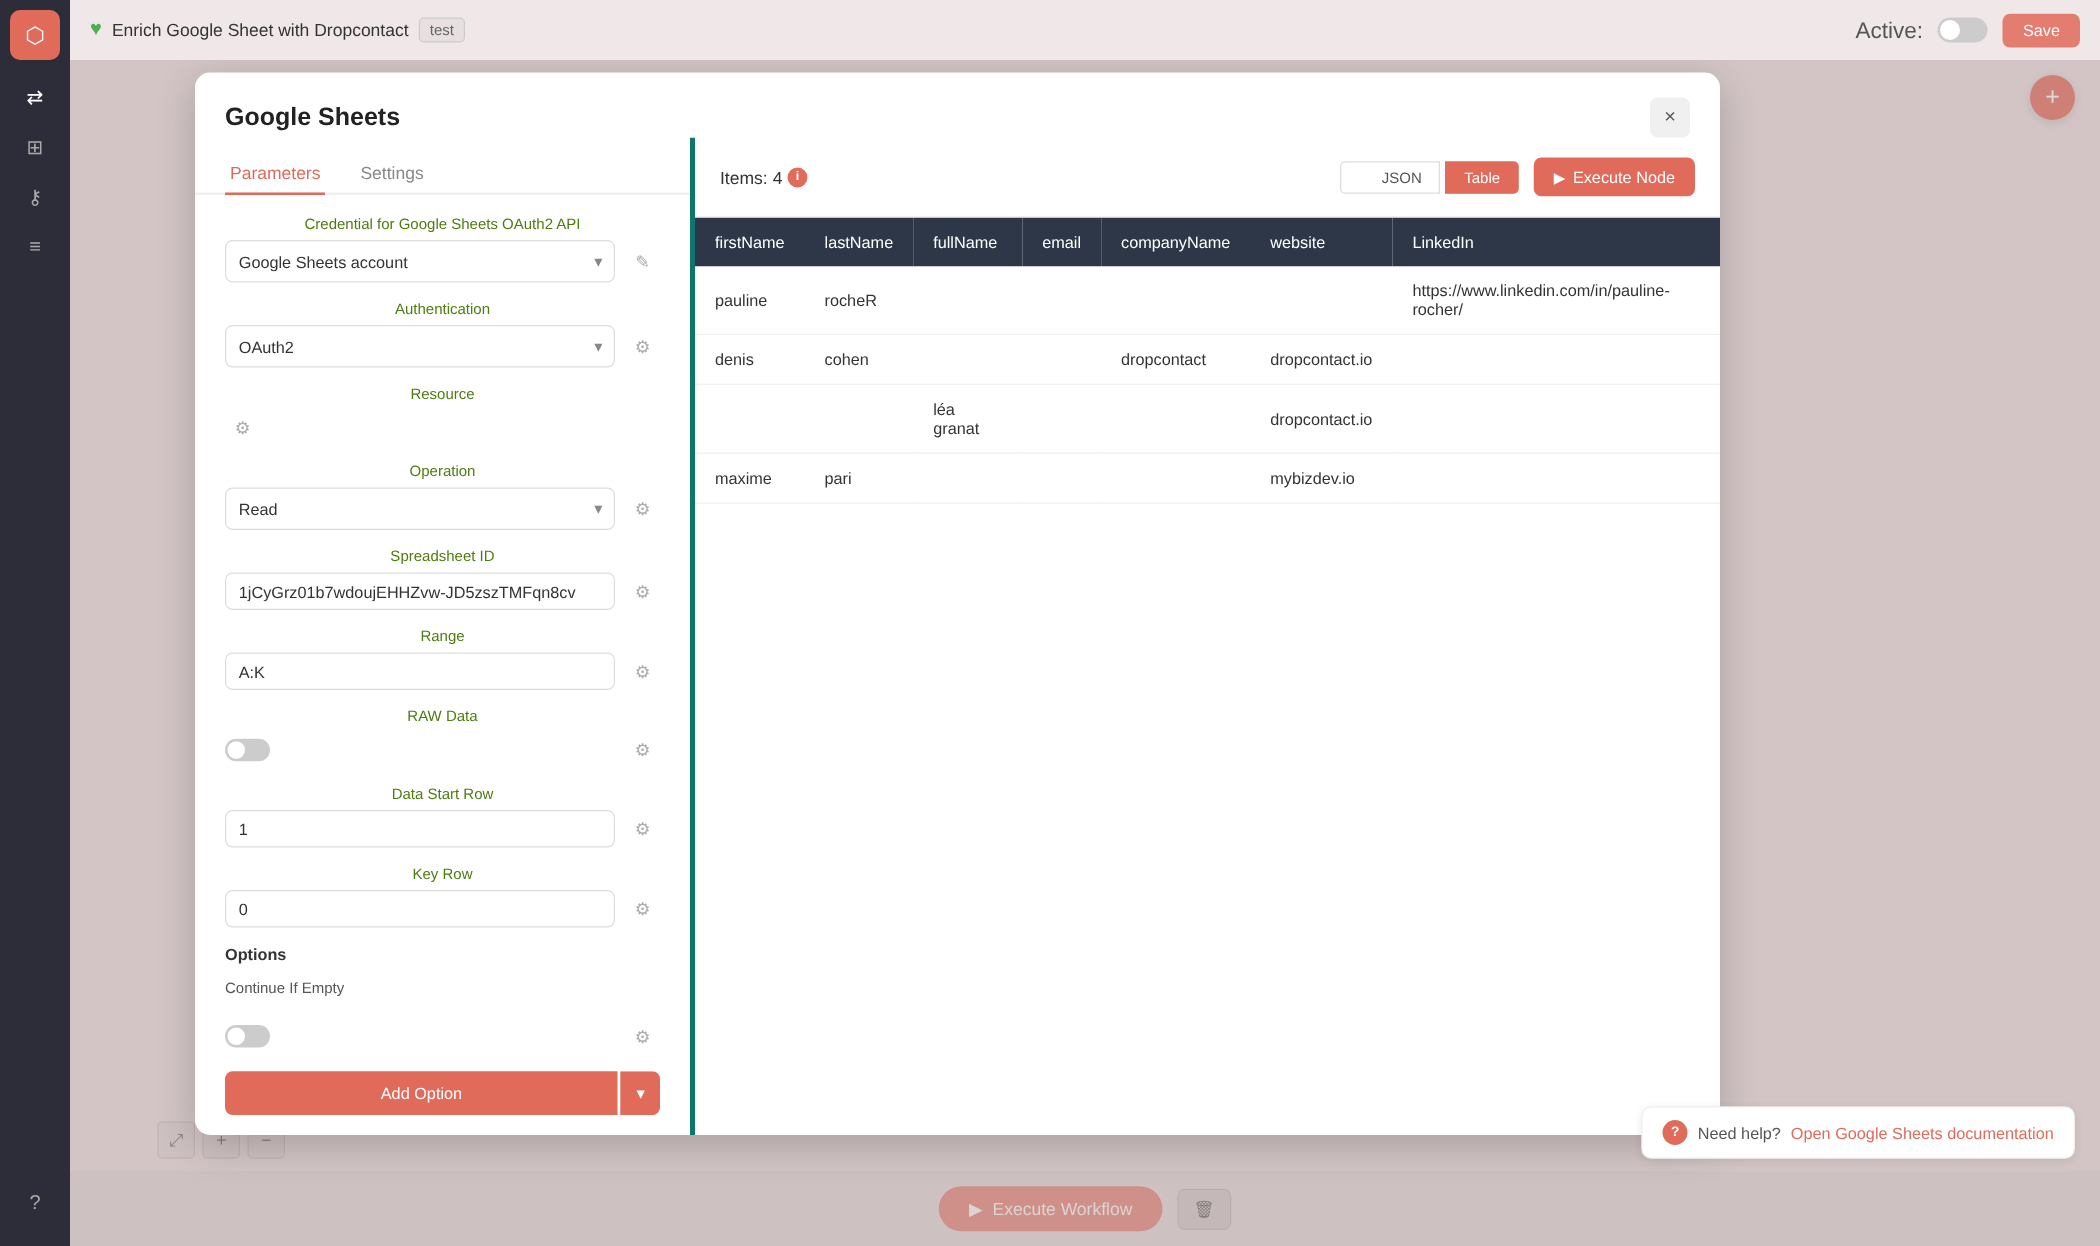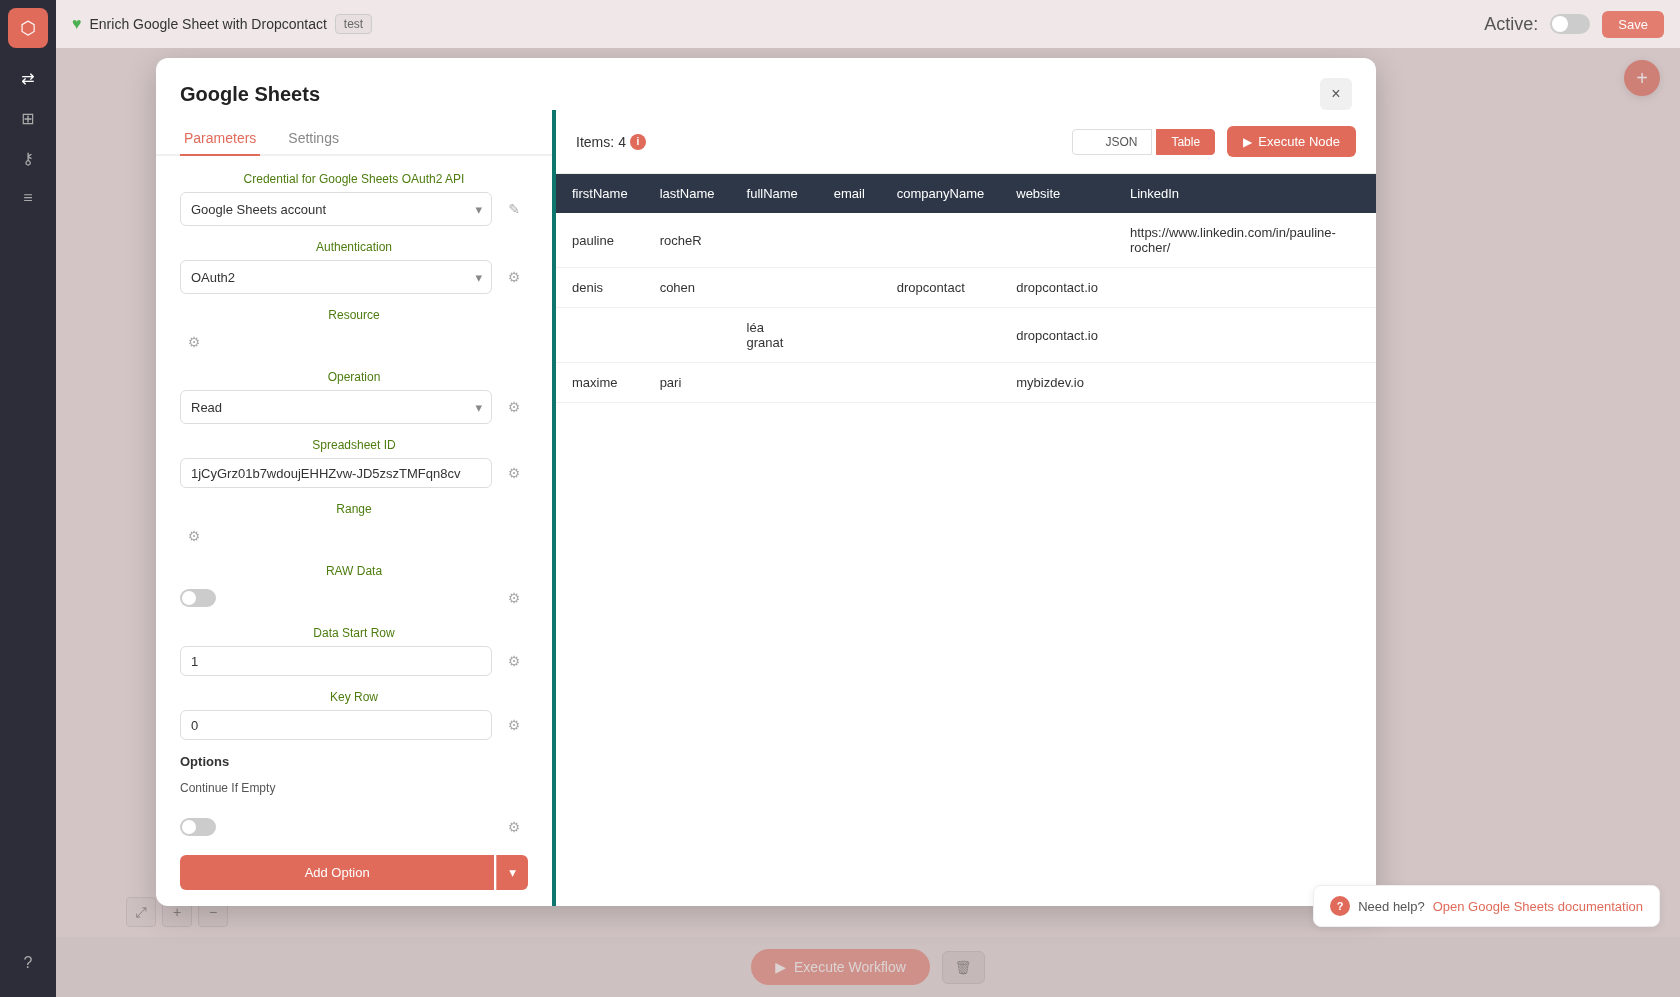--- a/index.html
+++ b/index.html
@@ -630,20 +630,21 @@
               <div class="field-label">Spreadsheet ID</div>
               <div class="field-row">
                 <input class="field-input" type="text" value="1jCyGrz01b7wdoujEHHZvw-JD5zszTMFqn8cv" style="">
                 <button class="gear-icon-btn">⚙</button>
               </div>
             </div>
 
             <div class="field-group">
               <div class="field-label">Range</div>
               <div class="field-row">
+                <input class="field-input" type="text" value="A:K" style="">
                 <button class="gear-icon-btn">⚙</button>
               </div>
             </div>
 
             <div class="field-group">
               <div class="field-label">RAW Data</div>
               <div class="toggle-row field-row">
                 <button class="small-toggle"></button>
                 <span style="flex:1;"></span>
                 <button class="gear-icon-btn">⚙</button>

